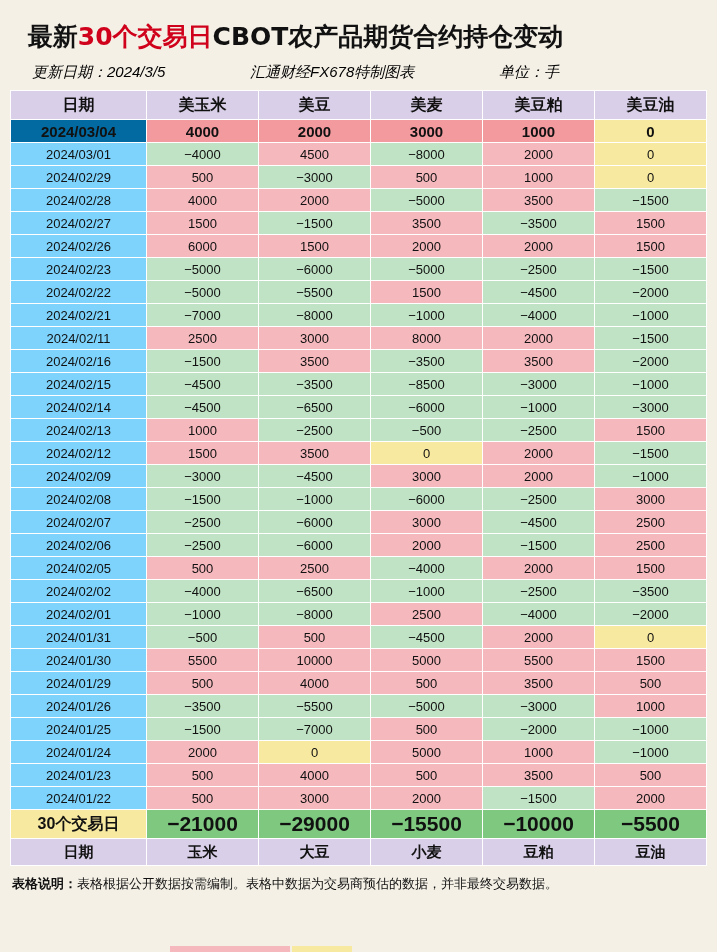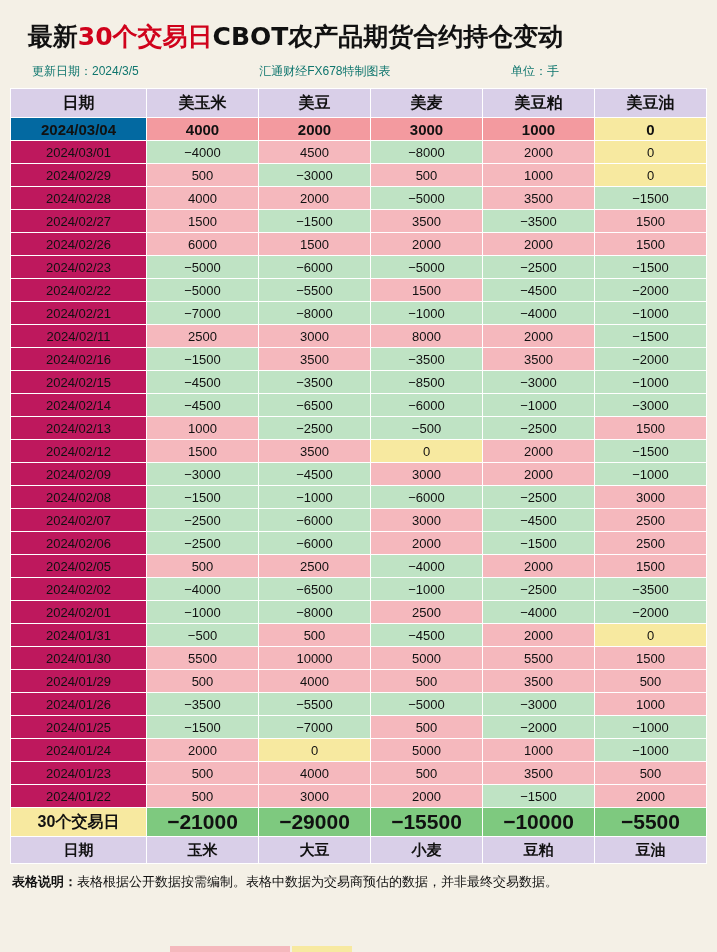--- a/index.html
+++ b/index.html
@@ -25,23 +25,24 @@
     letter-spacing:0px;
     padding:12px 0 10px 0;
     color:#111;
     font-family:"DejaVu Sans","Liberation Sans",sans-serif;
   }
   .title .red{color:#d0021b;}
   .subbar{
     display:flex;
     justify-content:space-between;
     align-items:center;
-    font-size:12px;
+    font-size:15px;
     padding:0 22px 8px 22px;
-    color:#0f766e;
+    color:#000000;
+    font-style:italic;
   }
   table{
     border-collapse:collapse;
     width:697px;
     table-layout:fixed;
   }
   col.c0{width:136px;}
   col.cN{width:112px;}
   th,td{
     border:1px solid #ffffff;
@@ -52,21 +53,21 @@
     padding:0;
   }
   thead th{
     background:#d9cfe8;
     font-weight:bold;
     font-size:16px;
     height:28px;
     color:#111;
   }
   td.datecell{
-    background:#be185d;
+    background:#7dd3fc;
     font-size:13px;
     color:#111;
   }
   tr.firstrow td.datecell{
     font-weight:bold;
     font-size:15px;
     background:#0369a1;
   }
   tr.firstrow td.val{
     font-weight:bold;

